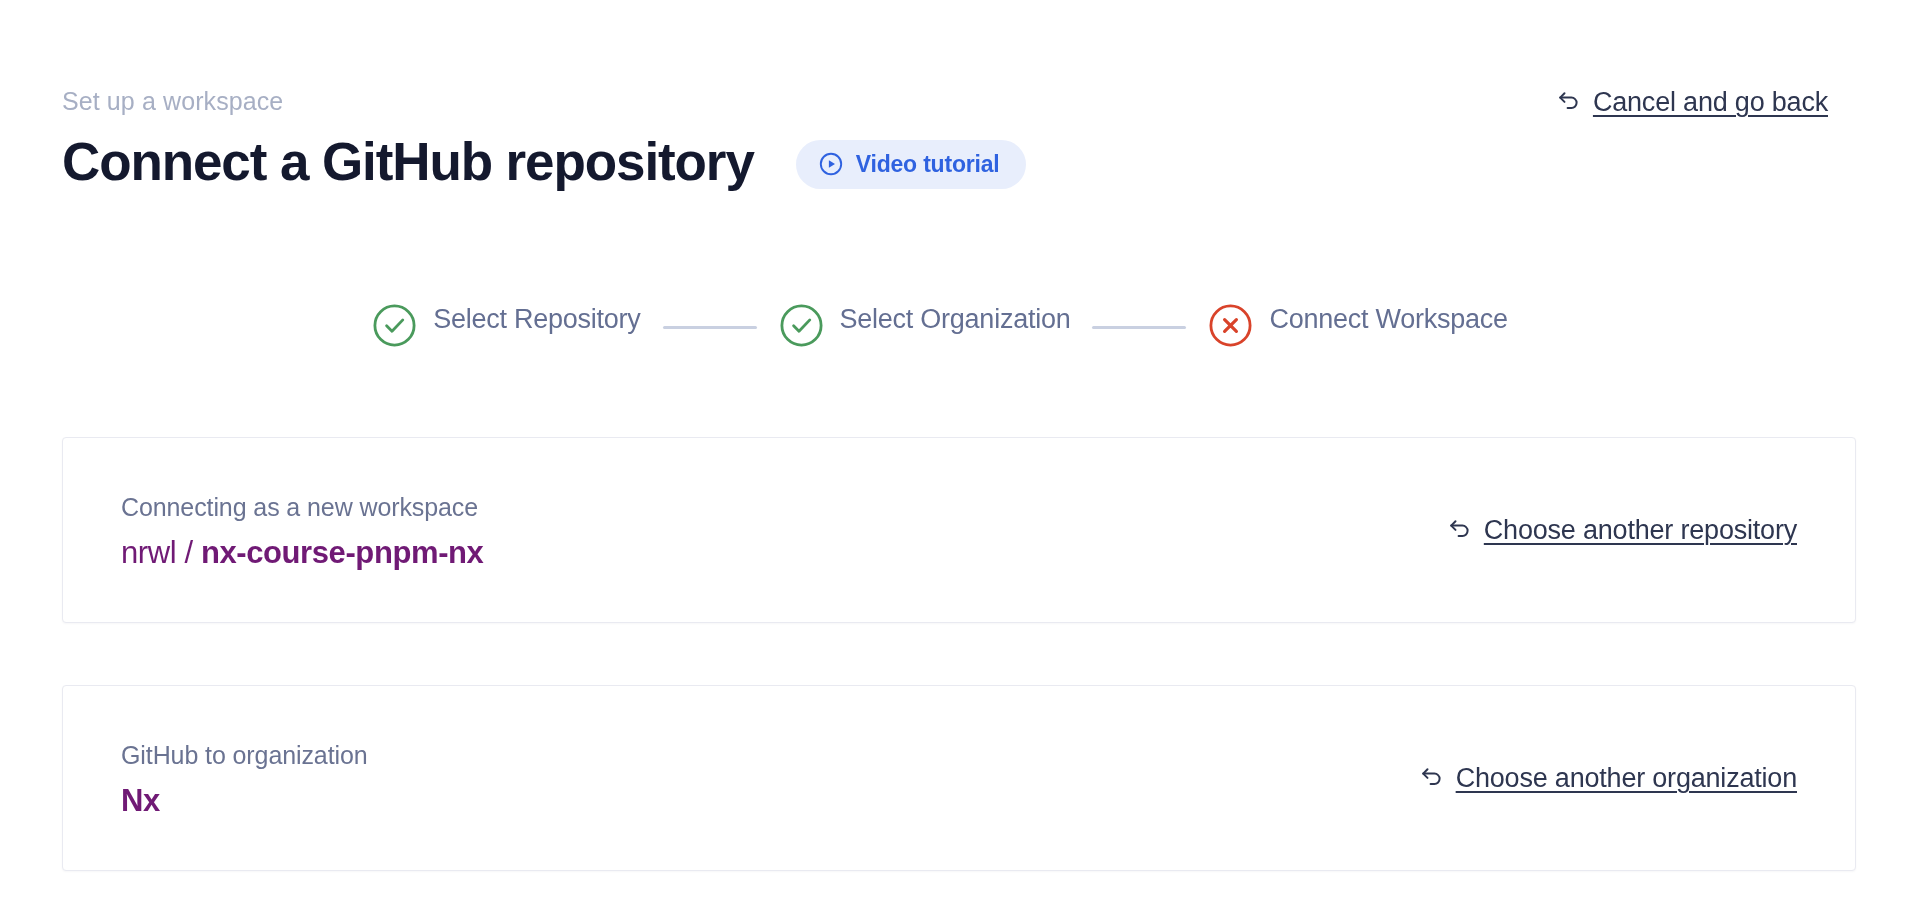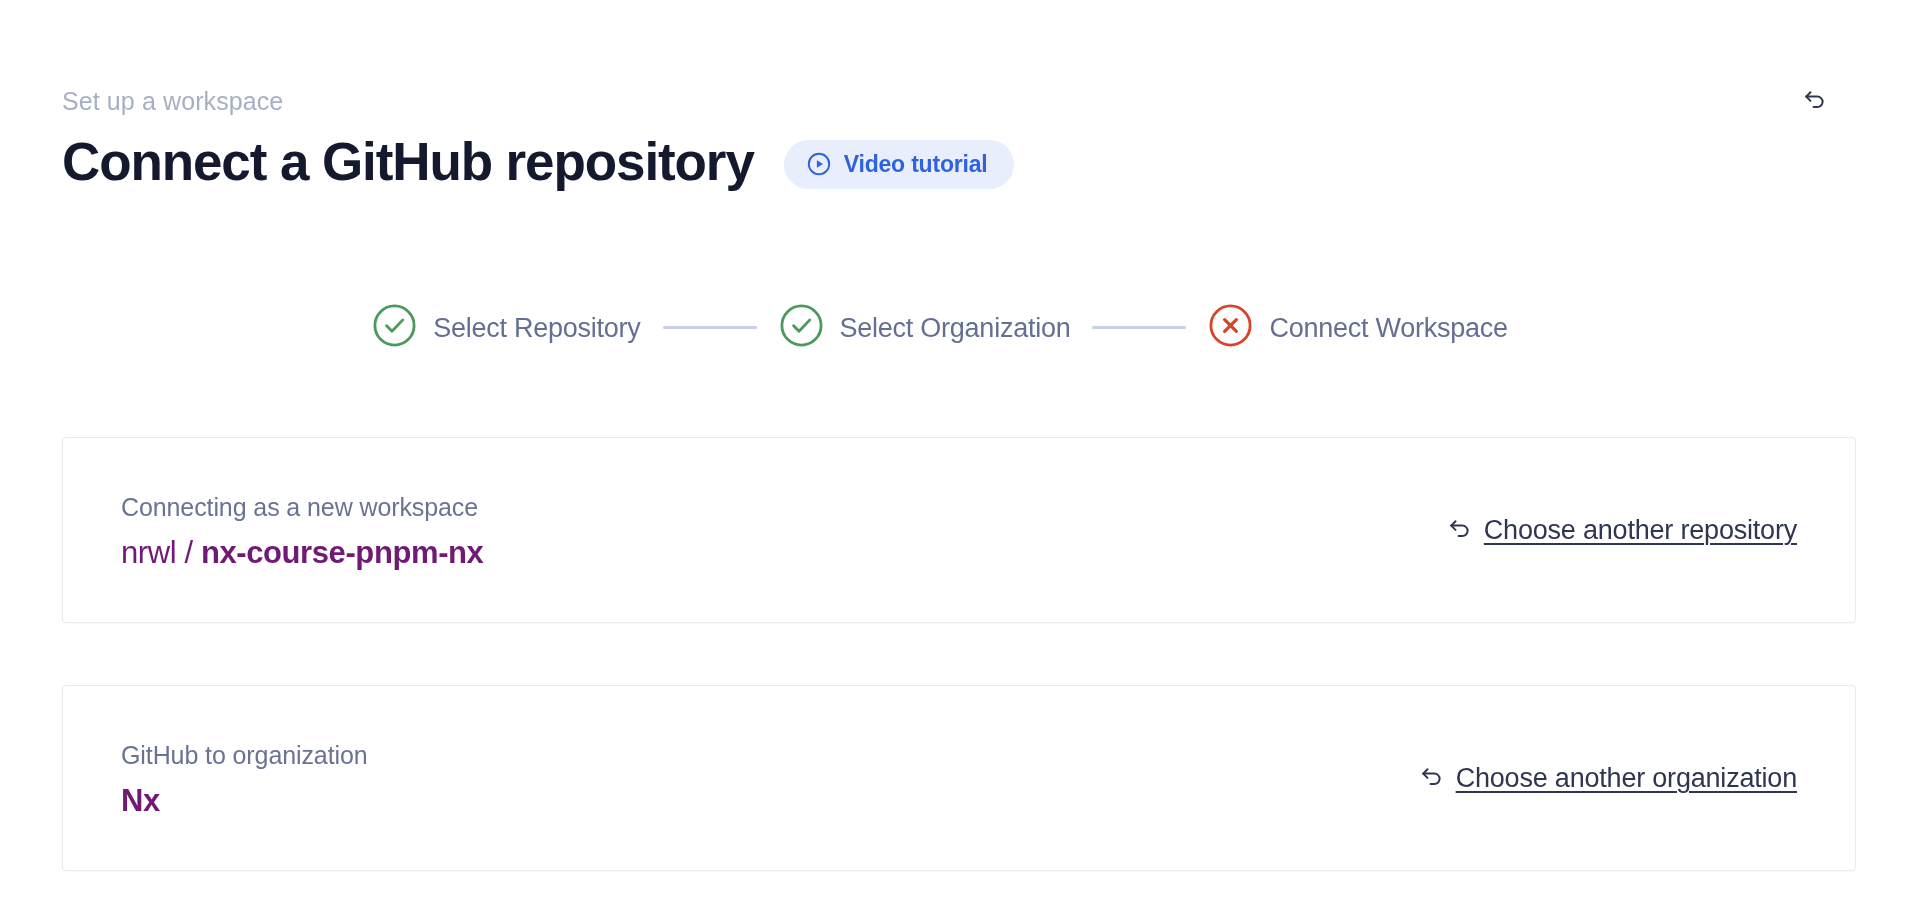--- a/index.html
+++ b/index.html
@@ -33,21 +33,21 @@
     font-size: 25px;
     line-height: 30px;
     color: #a7afc4;
     font-weight: 400;
     letter-spacing: 0.1px;
   }
 
   .title-row {
     display: flex;
     align-items: center;
-    gap: 30px;
+    gap: 42px;
     margin-top: 15px;
   }
 
   .page-title {
     font-size: 53px;
     line-height: 62px;
     font-weight: 700;
     color: #14192e;
     letter-spacing: -1.1px;
     white-space: nowrap;
@@ -104,21 +104,20 @@
     right: 0;
     top: 303px;
     display: flex;
     align-items: center;
     justify-content: center;
     gap: 0;
   }
 
   .step {
     display: flex;
-    align-items: center;
     gap: 16px;
   }
 
   .step-label {
     font-size: 27px;
     line-height: 32px;
     color: #646f92;
     letter-spacing: -0.25px;
     white-space: nowrap;
   }
@@ -220,20 +219,21 @@
     </div>
   </div>
 
   <a class="cancel-link">
     <span>
       <svg width="27" height="27" viewBox="0 0 27 27" fill="none">
         <path d="M9.5 6.3 L5.2 10.6 L9.5 14.9" stroke="#2e3650" stroke-width="2" stroke-linecap="round" stroke-linejoin="round"></path>
         <path d="M5.2 10.6 H16.4 a5.2 5.2 0 0 1 0 10.4 H12.6" stroke="#2e3650" stroke-width="2" stroke-linecap="round" stroke-linejoin="round"></path>
       </svg>
     </span>
+    <span class="link-text">Cancel and go back</span>
   </a>
 
   <div class="stepper">
 
     <div class="step">
       <span class="step-icon">
         <svg width="45" height="45" viewBox="0 0 45 45" fill="none">
           <circle cx="22.5" cy="22.5" r="19.6" stroke="#4a9a5c" stroke-width="2.8"></circle>
           <path d="M14.6 22.8 L20 28.3 L30.8 16.9" stroke="#4a9a5c" stroke-width="2.8" stroke-linecap="round" stroke-linejoin="round"></path>
         </svg>

